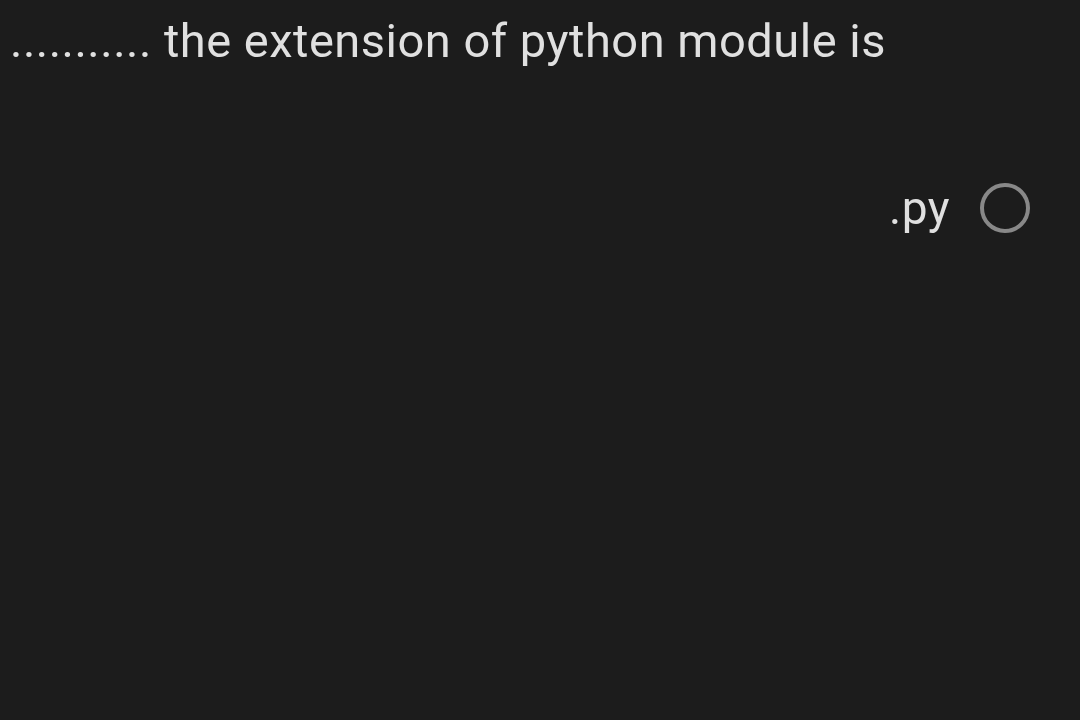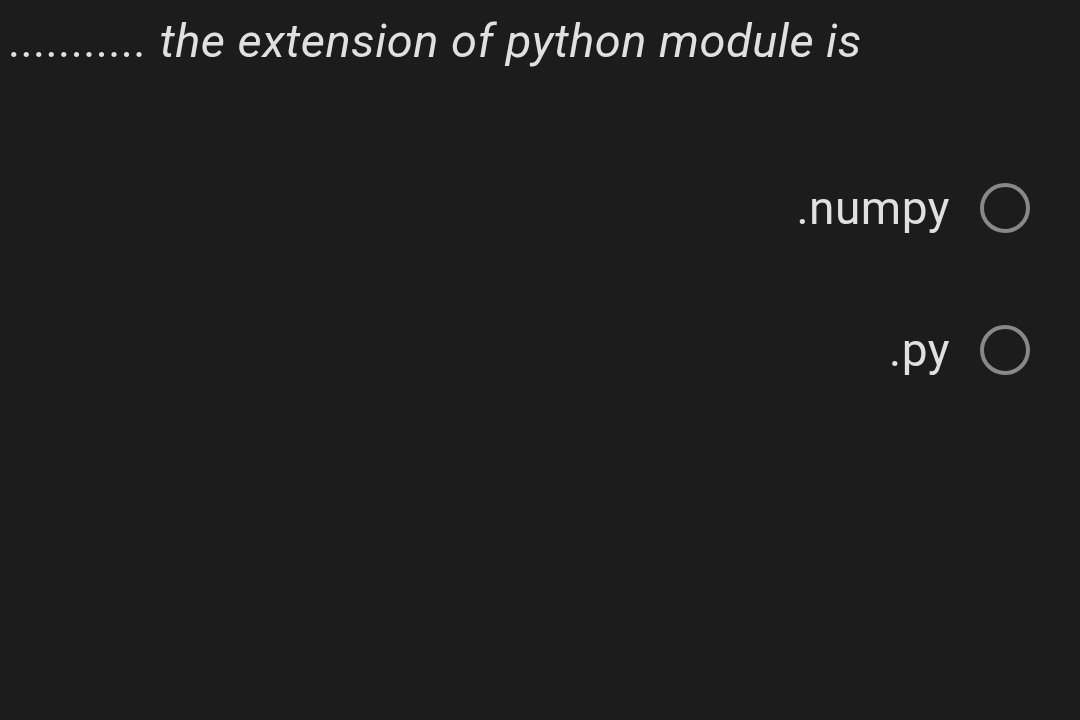--- a/index.html
+++ b/index.html
@@ -10,21 +10,20 @@
     body {
       width: 1080px;
       height: 720px;
       background-color: #1c1c1c;
       font-family: -apple-system, BlinkMacSystemFont, "Segoe UI", Roboto, Helvetica, Arial, sans-serif;
       color: #e0e0e0;
       overflow: hidden;
     }
     .question-container {
       padding: 10px 10px 0 10px;
-      font-style: italic;
     }
     .question-text {
       font-size: 47px;
       font-weight: 400;
       color: #e0e0e0;
       line-height: 1.3;
       letter-spacing: 0.5px;
     }
     .options-container {
       margin-top: 110px;
@@ -55,20 +54,16 @@
   </style>
 </head>
 <body>
 
 <div class="question-container">
   <div class="question-text">........... the extension of python module is</div>
 </div>
 
 <div class="options-container">
   <div class="option-row">
-    <span class="option-label">.numpy</span>
-    <span class="radio-circle"></span>
-  </div>
-  <div class="option-row">
     <span class="option-label">.py</span>
     <span class="radio-circle"></span>
   </div>
 </div>
 
 </body></html>

